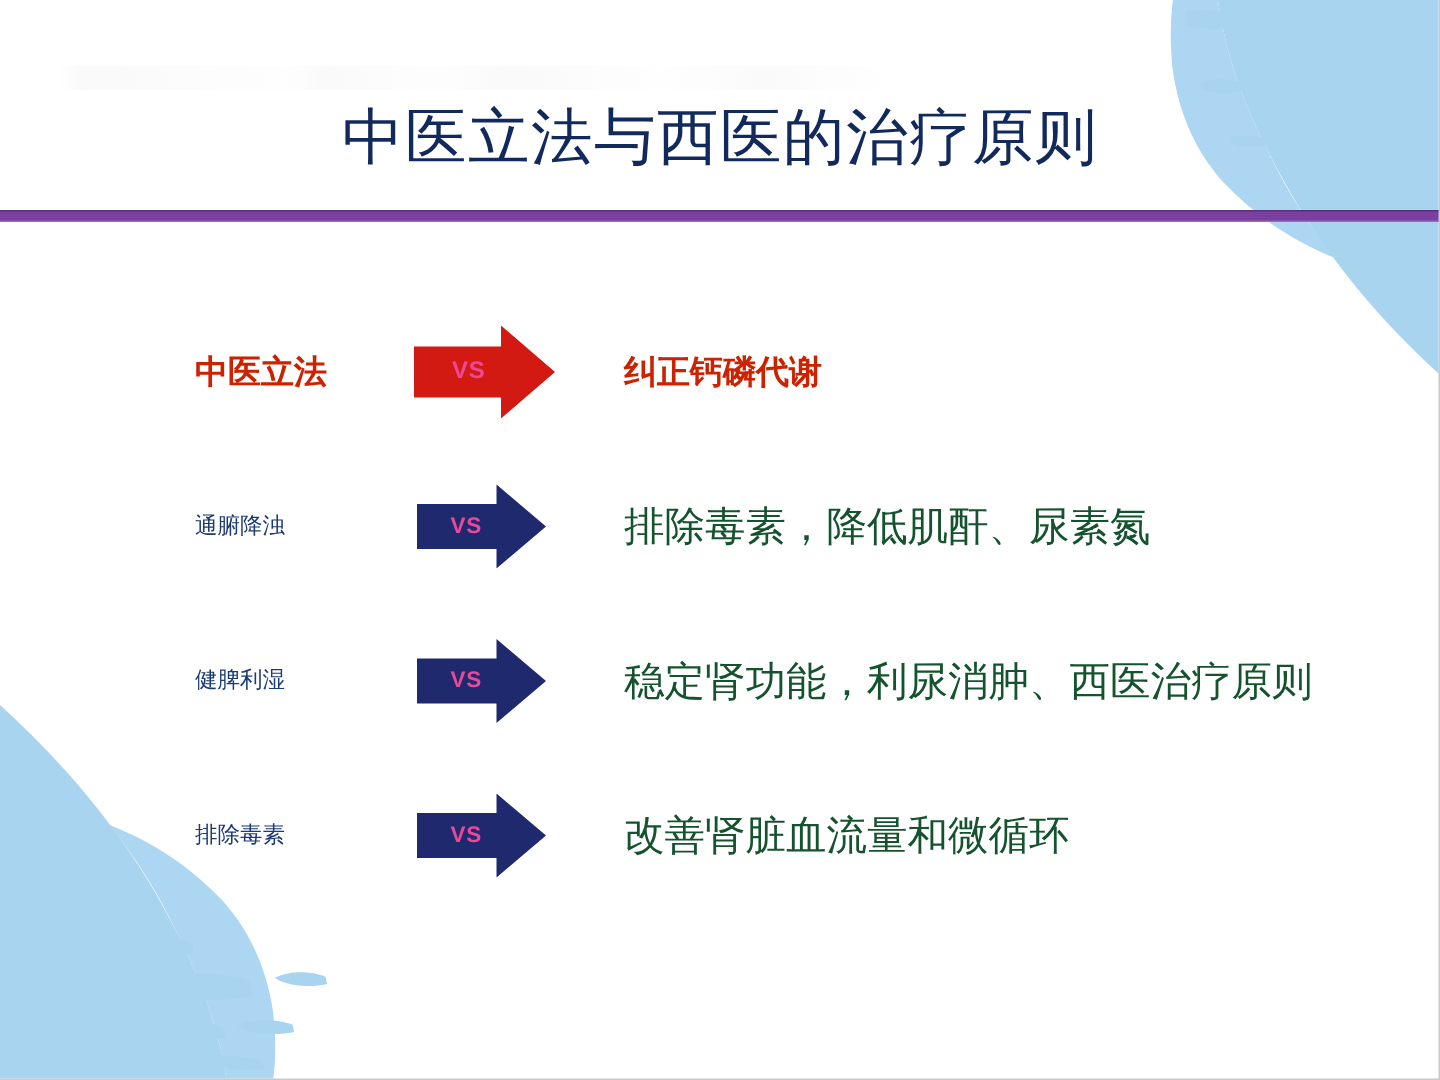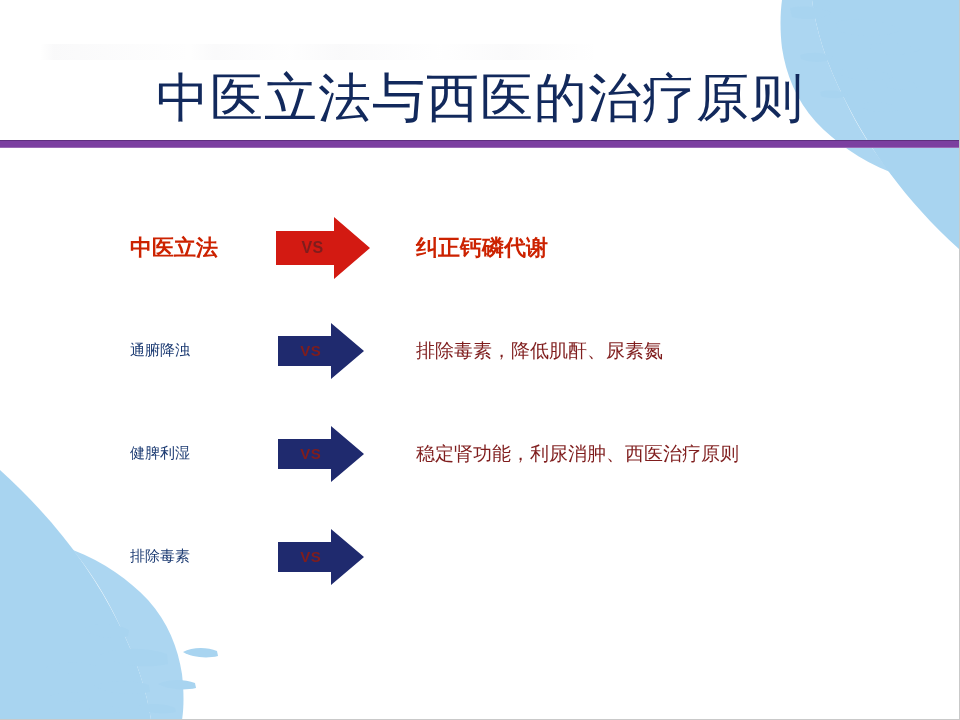--- a/index.html
+++ b/index.html
@@ -59,21 +59,21 @@
   
   .title-zone {
     position: absolute;
     left: 0;
     top: 70px;
     width: 960px;
     text-align: center;
   }
   .slide-title {
     display: inline-block;
-    font-size: 53px;
+    font-size: 41px;
     line-height: 1.05;
     font-weight: 400;
     color: #12295c;
     letter-spacing: 1px;
     white-space: nowrap;
   }
 
   .title-rule {
     position: absolute;
     left: 0;
@@ -111,22 +111,22 @@
     white-space: nowrap;
   }
   .cmp-right {
     position: absolute;
     left: 416px;
     top: 0;
     right: 10px;
     height: 100%;
     display: flex;
     align-items: center;
-    font-size: 19px;
-    color: #7f1d1d;
+    font-size: 27px;
+    color: #14532d;
     white-space: nowrap;
   }
   .cmp-arrow-wrap {
     position: absolute;
     left: 278px;
     top: 0;
     height: 100%;
     display: flex;
     align-items: center;
   }
@@ -152,21 +152,21 @@
     position: absolute;
     top: 0;
     left: 0;
     width: 100%;
     height: 100%;
     display: flex;
     align-items: center;
     justify-content: flex-start;
     padding-left: 26%;
     box-sizing: border-box;
-    color: #7f1d1d;
+    color: #ec4899;
     font-weight: bold;
     font-size: 15px;
     letter-spacing: 0.5px;
     font-family: "Liberation Sans", sans-serif;
   }
   .cmp-row.is-header .vs-label { font-size: 16px; padding-left: 27%; }
 </style>
 </head>
 <body>
 
@@ -257,16 +257,17 @@
     <div class="cmp-row">
       <div class="cmp-left">排除毒素</div>
       <div class="cmp-arrow-wrap">
         <div class="vs-arrow">
           <svg width="86" height="56" viewBox="0 0 86 56" xmlns="http://www.w3.org/2000/svg">
             <path d="M0,13 L53,13 L53,0 L86,28 L53,56 L53,43 L0,43 Z" fill="#1f2a6e"></path>
           </svg>
           <span class="vs-label">VS</span>
         </div>
       </div>
+      <div class="cmp-right">改善肾脏血流量和微循环</div>
     </div>
 
   </div>
 </div>
 
 </body></html>

